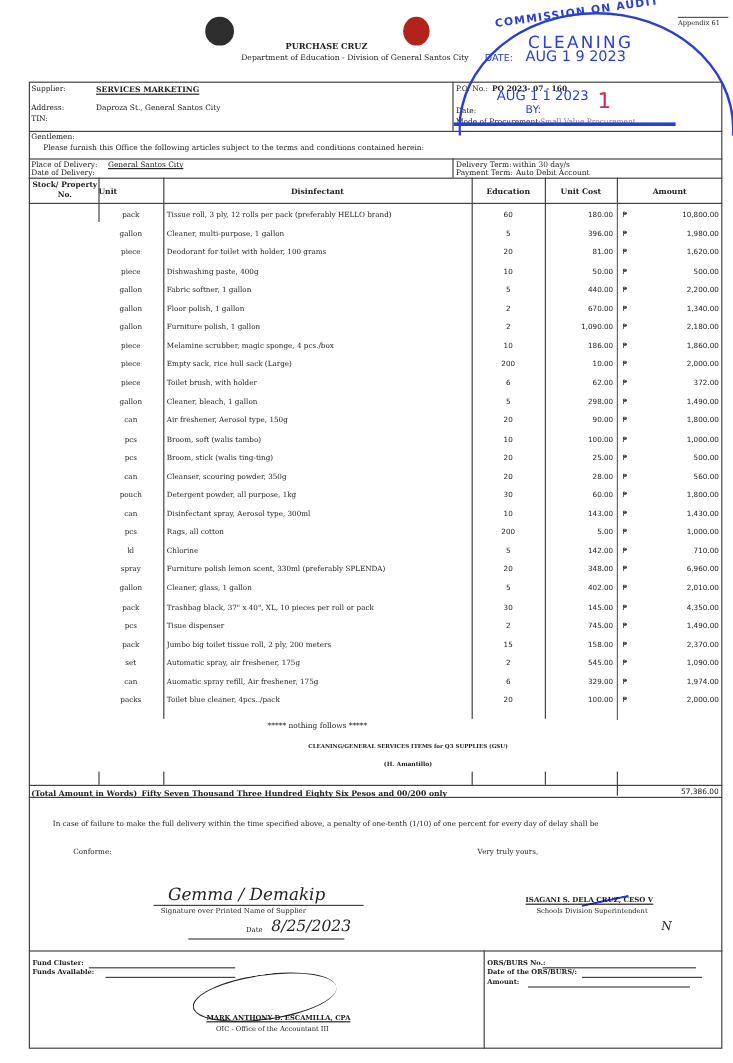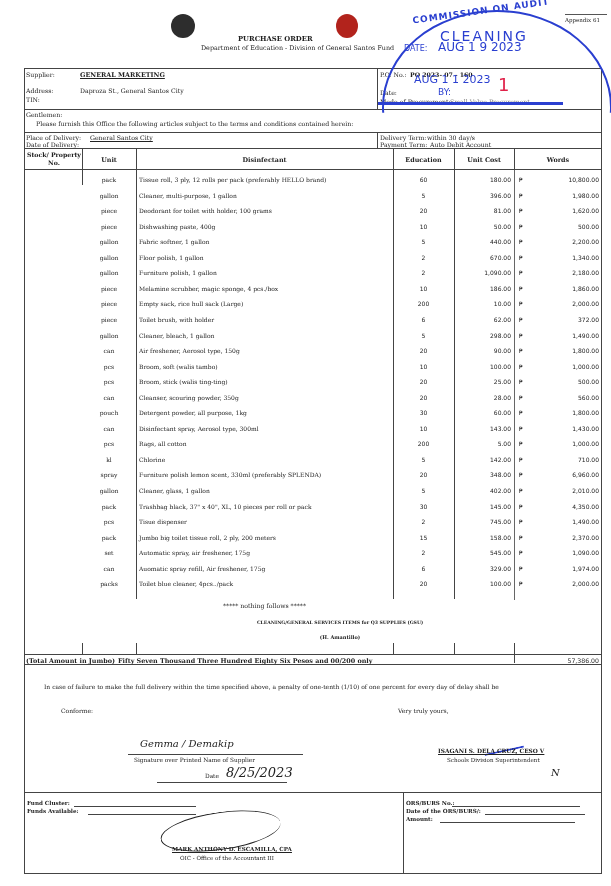--- a/index.html
+++ b/index.html
@@ -16,28 +16,28 @@
   .hw { font-family:"DejaVu Serif", serif; font-style:italic; color:#222; }
 </style>
 </head>
 <body>
 
 <div class="hole" style="left:171px;top:14px;width:24px;height:24px;background:#2d2d2d;"></div>
 <div class="hole" style="left:336px;top:14px;width:22px;height:24px;background:#b2231c;"></div>
 
 <div class="abs t" style="left:565px;top:17px;font-size:5.5px;">Appendix 61</div>
 <div class="abs" style="left:565px;top:14px;width:42px;height:1px;background:#555;"></div>
-<div class="abs tb" style="left:238px;top:35px;font-size:6.8px;">PURCHASE ORDER</div>
-<div class="abs t" style="left:201px;top:44px;font-size:6.4px;">Department of Education - Division of General Santos Fund</div>
+<div class="abs tb" style="left:238px;top:35px;font-size:6.8px;">PURCHASE CRUZ</div>
+<div class="abs t" style="left:201px;top:44px;font-size:6.4px;">Department of Education - Division of General Santos City</div>
 
 <div class="abs" style="left:24px;top:68px;width:578px;height:806px;border:1px solid #444;box-sizing:border-box;"></div>
 
 <div class="line" style="left:377px;top:68px;width:1px;height:41px;"></div>
 <div class="abs t" style="left:26px;top:71px;">Supplier:</div>
-<div class="abs tb u" style="left:80px;top:71px;">GENERAL MARKETING</div>
+<div class="abs tb u" style="left:80px;top:71px;">SERVICES MARKETING</div>
 <div class="abs t" style="left:26px;top:87px;">Address:</div>
 <div class="abs t" style="left:80px;top:87px;">Daproza St., General Santos City</div>
 <div class="abs t" style="left:26px;top:96px;">TIN:</div>
 <div class="abs t" style="left:380px;top:71px;">P.O. No.:</div>
 <div class="abs t" style="left:410px;top:71px;font-weight:bold;">PO 2023- 07 - 160</div>
 <div class="abs t" style="left:380px;top:89px;">Date:</div>
 <div class="abs t" style="left:380px;top:98px;">Mode of Procurement:</div>
 <div class="abs t" style="left:450px;top:98px;color:#777;">Small Value Procurement</div>
 <div class="line" style="left:24px;top:109px;width:578px;height:1px;"></div>
 
@@ -49,25 +49,25 @@
 <div class="abs t" style="left:26px;top:134px;">Place of Delivery:</div>
 <div class="abs t u" style="left:90px;top:134px;">General Santos City</div>
 <div class="abs t" style="left:26px;top:141px;">Date of Delivery:</div>
 <div class="abs t" style="left:380px;top:134px;">Delivery Term:</div>
 <div class="abs t" style="left:427px;top:134px;">within 30 day/s</div>
 <div class="abs t" style="left:380px;top:141px;">Payment Term:</div>
 <div class="abs t" style="left:430px;top:141px;">Auto Debit Account</div>
 <div class="line" style="left:24px;top:148px;width:578px;height:1px;"></div>
 
 <div class="abs tb" style="left:26px;top:151px;width:56px;white-space:normal;text-align:center;line-height:8px;font-size:6.2px;">Stock/ Property No.</div>
-<div class="abs tb" style="left:82px;top:156px;width:54px;text-align:center;">Unit</div>
+<div class="abs tb" style="left:82px;top:156px;width:54px;text-align:left;">Unit</div>
 <div class="abs tb" style="left:136px;top:156px;width:257px;text-align:center;">Disinfectant</div>
 <div class="abs tb" style="left:393px;top:156px;width:61px;text-align:center;">Education</div>
 <div class="abs tb" style="left:454px;top:156px;width:60px;text-align:center;">Unit Cost</div>
-<div class="abs tb" style="left:514px;top:156px;width:88px;text-align:center;">Words</div>
+<div class="abs tb" style="left:514px;top:156px;width:88px;text-align:center;">Amount</div>
 <div class="line" style="left:24px;top:169px;width:578px;height:1px;"></div>
 
 <div class="line" style="left:82px;top:148px;width:1px;height:21px;"></div>
 <div class="line" style="left:82px;top:169px;width:1px;height:16px;"></div>
 <div class="line" style="left:82px;top:643px;width:1px;height:11px;"></div>
 <div class="line" style="left:136px;top:148px;width:1px;height:451px;"></div>
 <div class="line" style="left:136px;top:643px;width:1px;height:11px;"></div>
 <div class="line" style="left:393px;top:148px;width:1px;height:451px;"></div>
 <div class="line" style="left:393px;top:643px;width:1px;height:11px;"></div>
 <div class="line" style="left:454px;top:148px;width:1px;height:451px;"></div>
@@ -293,30 +293,30 @@
       <div class="cell" style="left:519px;font-family:&quot;DejaVu Sans&quot;,sans-serif;">₱</div>
       <div class="cell" style="left:514px;width:85px;text-align:right;font-family:&quot;DejaVu Sans&quot;,sans-serif;">2,000.00</div>
     </div>
   </div>
 
 <div class="abs t" style="left:136px;top:602px;width:257px;text-align:center;">***** nothing follows *****</div>
 <div class="abs tb" style="left:136px;top:620px;width:408px;text-align:center;font-size:4.6px;">CLEANING/GENERAL SERVICES ITEMS for Q3 SUPPLIES (GSU)</div>
 <div class="abs tb" style="left:136px;top:634px;width:408px;text-align:center;font-size:5px;">(H. Amantillo)</div>
 
 <div class="line" style="left:24px;top:654px;width:578px;height:1px;"></div>
-<div class="abs tb" style="left:26px;top:657px;">(Total Amount in Jumbo)</div>
+<div class="abs tb" style="left:26px;top:657px;">(Total Amount in Words)</div>
 <div class="abs tb" style="left:118px;top:657px;">Fifty Seven Thousand Three Hundred Eighty Six Pesos and 00/200  only</div>
 <div class="abs tb" style="left:514px;top:657px;width:85px;text-align:right;font-weight:normal;font-family:'DejaVu Sans',sans-serif;font-size:6.2px;">57,386.00</div>
 <div class="line" style="left:24px;top:664px;width:578px;height:1px;"></div>
 
 <div class="abs t" style="left:44px;top:683px;font-size:6px;">In case of failure to make the full delivery within the time specified above, a penalty of one-tenth (1/10) of one percent for every day of delay shall be</div>
 <div class="abs t" style="left:61px;top:707px;font-size:6px;">Conforme:</div>
 <div class="abs t" style="left:398px;top:707px;font-size:6px;">Very truly yours,</div>
 
-<div class="abs hw" style="left:140px;top:738px;font-size:10px;">Gemma / Demakip</div>
+<div class="abs hw" style="left:140px;top:738px;font-size:14px;">Gemma / Demakip</div>
 <div class="abs" style="left:128px;top:754px;width:175px;height:1px;background:#444;"></div>
 <div class="abs t" style="left:134px;top:757px;font-size:5.8px;">Signature over Printed Name of Supplier</div>
 <div class="abs t" style="left:205px;top:773px;font-size:5.8px;">Date</div>
 <div class="abs hw" style="left:226px;top:765px;font-size:13px;">8/25/2023</div>
 <div class="abs" style="left:157px;top:782px;width:130px;height:1px;background:#444;"></div>
 
 <div class="abs" style="left:482px;top:728px;width:40px;height:22px;border-bottom:2px solid #2a3fd0;border-radius:50% 50% 0 0;transform:rotate(-12deg);"></div>
 <div class="abs tb u" style="left:438px;top:748px;font-size:5.8px;">ISAGANI S. DELA CRUZ, CESO V</div>
 <div class="abs t" style="left:447px;top:757px;font-size:5.6px;">Schools Division Superintendent</div>
 <div class="abs hw" style="left:551px;top:767px;font-size:10px;">N</div>

